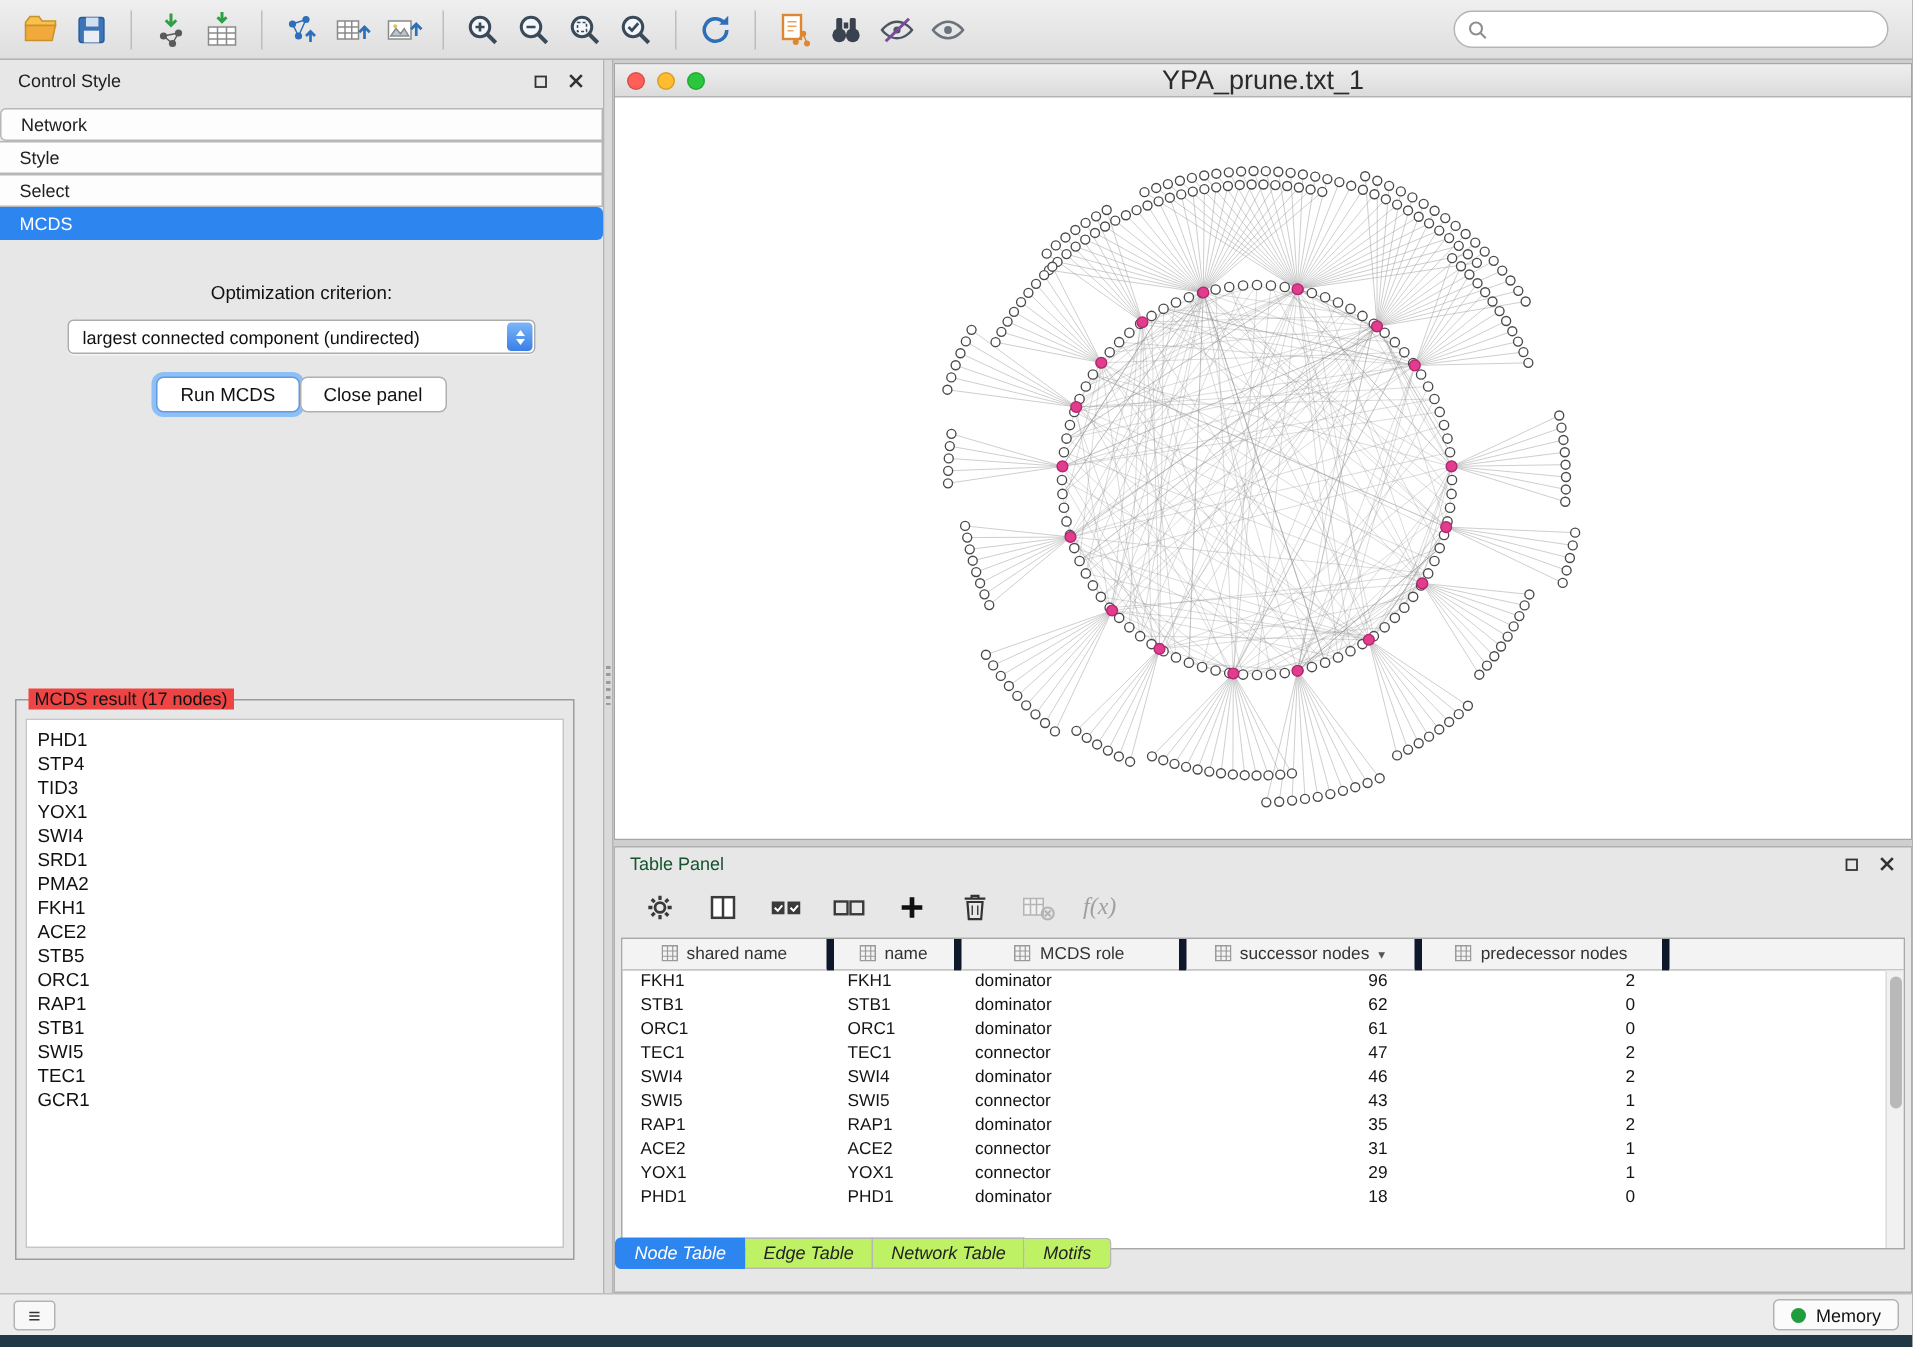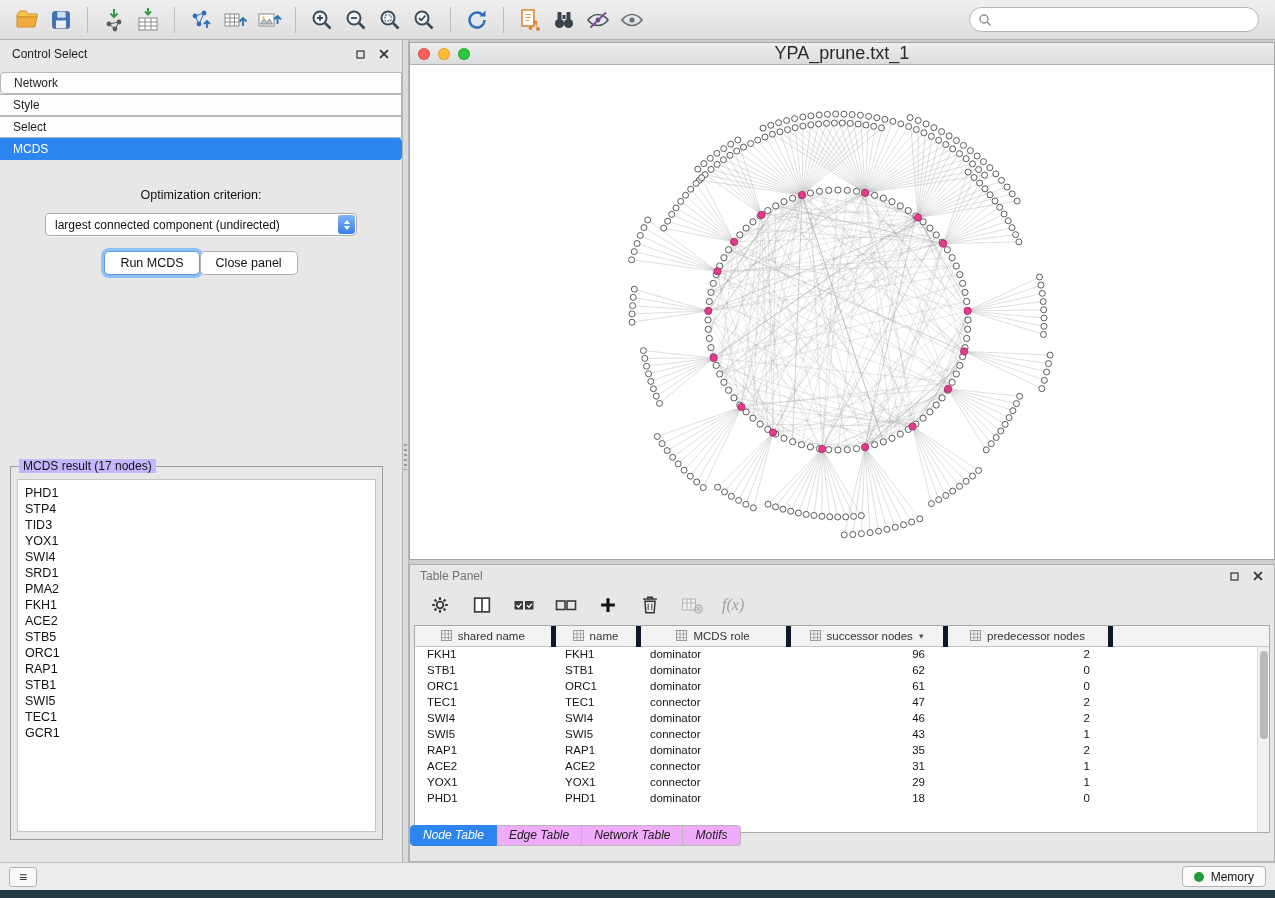--- a/index.html
+++ b/index.html
@@ -26,21 +26,21 @@
   .cp-tab.active{background:#2d85f0;border-color:#2d85f0;color:#fff;}
   .opt-label{text-align:center;margin-top:28px;font-size:12.5px;color:#111;}
   .dropdown{position:relative;margin:11px auto 0;width:312px;height:23px;background:#fff;border:1px solid #adadad;border-radius:4px;font-size:12px;color:#111;display:flex;align-items:center;padding:0 26px 0 9px;box-shadow:0 1px 0 rgba(255,255,255,.6);}
   .dd-stepper{position:absolute;right:1px;top:1px;bottom:1px;width:17px;border-radius:3px;background:linear-gradient(#7cb5f8,#3a7fe8);display:flex;flex-direction:column;align-items:center;justify-content:center;gap:2px;}
   .dd-up{width:0;height:0;border-left:3.5px solid transparent;border-right:3.5px solid transparent;border-bottom:4px solid #fff;}
   .dd-down{width:0;height:0;border-left:3.5px solid transparent;border-right:3.5px solid transparent;border-top:4px solid #fff;}
   .cp-buttons{display:flex;justify-content:center;margin-top:15px;}
   .btn{font-size:12.5px;padding:4px 15px;background:#fff;border:1px solid #b0b0b0;border-radius:5px;color:#111;cursor:default;}
   .btn.focused{box-shadow:0 0 0 3px #8fc0f5;border-color:#5e9ae4;}
   .mcds-box{position:absolute;left:10px;top:426px;width:373px;height:374px;border:1px solid #9c9c9c;}
-  .mcds-legend{position:absolute;top:-8px;left:8px;background:#c4b5fd;padding:0 4px;font-size:12px;color:#111;text-align:right;}
+  .mcds-legend{position:absolute;top:-8px;left:8px;background:#ef4444;padding:0 4px;font-size:12px;color:#111;text-align:right;}
   .mcds-list{position:absolute;left:6px;right:6px;top:12px;bottom:7px;background:#fff;border:1px solid #c6c6c6;overflow:hidden;padding:5px 0 0 7px;}
   .mcds-item{font-size:12.5px;line-height:16px;color:#111;}
 
   
   .v-splitter{position:absolute;left:403px;top:40px;width:6px;height:822px;background:#dadada;border-right:1px solid #b3b3b3;}
   .v-grip{position:absolute;left:1px;top:404px;width:3px;height:26px;background:repeating-linear-gradient(#9a9a9a 0 2px,transparent 2px 5px);}
 
   
   .network-window{position:absolute;left:409px;top:42px;width:866px;height:518px;background:#fff;border:1px solid #a6a6a6;}
   .nw-titlebar{position:relative;height:22px;background:linear-gradient(#efefef,#dbdbdb);border-bottom:1px solid #b3b3b3;display:flex;align-items:center;padding:0 8px;}
@@ -49,37 +49,37 @@
   .nw-title{position:absolute;left:0;right:0;text-align:center;font-size:18px;color:#2b2b2b;}
   .nw-canvas{position:absolute;left:0;right:0;top:23px;bottom:0;background:#fff;overflow:hidden;}
   .nw-canvas svg{position:absolute;left:0;top:0;}
   .e-fan{stroke:#9b9b9b;stroke-width:.55;opacity:.6;}
   .e-in{stroke:#8d8d8d;stroke-width:.55;opacity:.38;}
   .n-ring,.n-leaf{fill:#fff;stroke:#4a4a4a;stroke-width:.9;}
   .n-hub{fill:#e23c8e;stroke:#b2266f;stroke-width:.9;}
 
   
   .table-panel{position:absolute;left:409px;top:564px;width:866px;height:298px;background:#e7e7e7;border:1px solid #b0b0b0;}
-  .tp-header{height:22px;display:flex;align-items:center;padding:0 10px;font-size:12px;color:#737373;}
+  .tp-header{height:22px;display:flex;align-items:center;padding:0 10px;font-size:12px;color:#14532d;}
   .tp-toolbar{height:36px;display:flex;align-items:center;gap:18px;padding:0 18px;}
   .tp-ic{display:flex;align-items:center;justify-content:center;width:24px;height:24px;}
   .fx{font-family:"Liberation Serif",serif;font-style:italic;font-size:16px;color:#a0a0a0;}
   .tp-table{position:absolute;left:4px;right:4px;top:60px;bottom:28px;background:#fff;border:1px solid #a8a8a8;overflow:hidden;}
   table{border-collapse:collapse;width:100%;table-layout:fixed;font-size:11.5px;}
   th{height:20px;background:#f3f3f3;border-right:5px solid #0f172a;border-bottom:1px solid #c6c6c6;font-weight:normal;color:#333;}
   .th-inner{display:flex;align-items:center;justify-content:center;gap:6px;}
   th:nth-child(1){width:138px;}th:nth-child(2){width:85px;}th:nth-child(3){width:150px;}
   th:nth-child(4){width:157px;}th:nth-child(5){width:165px;}th:nth-child(6){width:auto;border-right:none;}
   td{height:16px;padding:0 12px;color:#141414;white-space:nowrap;overflow:hidden;}
   td.num{text-align:right;padding-right:20px;}
   .col-dd{font-size:9px;color:#555;}
   .tp-scroll{position:absolute;right:0;top:21px;bottom:0;width:12px;background:#f1f1f1;border-left:1px solid #ddd;}
   .tp-thumb{position:absolute;left:1.5px;top:4px;width:8px;height:88px;border-radius:4px;background:#b9b9b9;}
   .tp-tabs{position:absolute;bottom:15px;left:0;right:0;display:flex;justify-content:flex-start;font-style:italic;}
-  .tp-tab{font-size:12px;line-height:19px;padding:0 12px;background:#f0abfc;border:1px solid #b7b7b7;border-left:none;color:#222;cursor:default;}
+  .tp-tab{font-size:12px;line-height:19px;padding:0 12px;background:#bef264;border:1px solid #b7b7b7;border-left:none;color:#222;cursor:default;}
   .tp-tab:first-child{border-left:1px solid #b7b7b7;border-radius:4px 0 0 4px;}
   .tp-tab:last-child{border-radius:0 4px 4px 0;}
   .tp-tab.active{background:#2d85f0;border-color:#2d85f0;color:#fff;}
 
   
   .statusbar{position:absolute;left:0;right:0;top:862px;height:28px;background:#ececec;border-top:1px solid #bdbdbd;display:flex;align-items:center;padding:0 9px;}
   .hamburger-btn{width:28px;height:20px;border:1px solid #b3b3b3;background:#f8f8f8;border-radius:3px;display:flex;align-items:center;justify-content:center;font-size:14px;color:#333;line-height:1;}
   .memory-btn{margin-left:auto;display:flex;align-items:center;gap:7px;font-size:12px;color:#111;border:1px solid #b3b3b3;background:#fbfbfb;border-radius:4px;padding:2px 11px;height:21px;}
   .mem-dot{width:10px;height:10px;border-radius:50%;background:#1f9d3c;}
   .desktop-strip{position:absolute;left:0;right:0;top:890px;height:8px;background:#223844;}
@@ -220,21 +220,21 @@
             <circle cx="6" cy="6" r="4" fill="none" stroke="#8e8e8e" stroke-width="1.4"></circle>
             <path d="M9 9l3.5 3.5" stroke="#8e8e8e" stroke-width="1.4"></path>
           </svg>
       </span>
       <input class="search-input" value="" placeholder="" style="">
     </span>
   </div>
 
   <div class="control-panel">
     <div class="cp-header">
-      <span>Control Select</span>
+      <span>Control Style</span>
       <span class="win-btns">
         <span class="win-btn">
           <svg width="9" height="9" viewBox="0 0 9 9">
               <rect x="1" y="1" width="7" height="7" fill="none" stroke="#333" stroke-width="1.2"></rect>
             </svg>
         </span>
         <span class="win-btn">
           <svg width="10" height="10" viewBox="0 0 9 9">
               <path d="M1 1l7 7M8 1L1 8" stroke="#333" stroke-width="1.6"></path>
             </svg>

